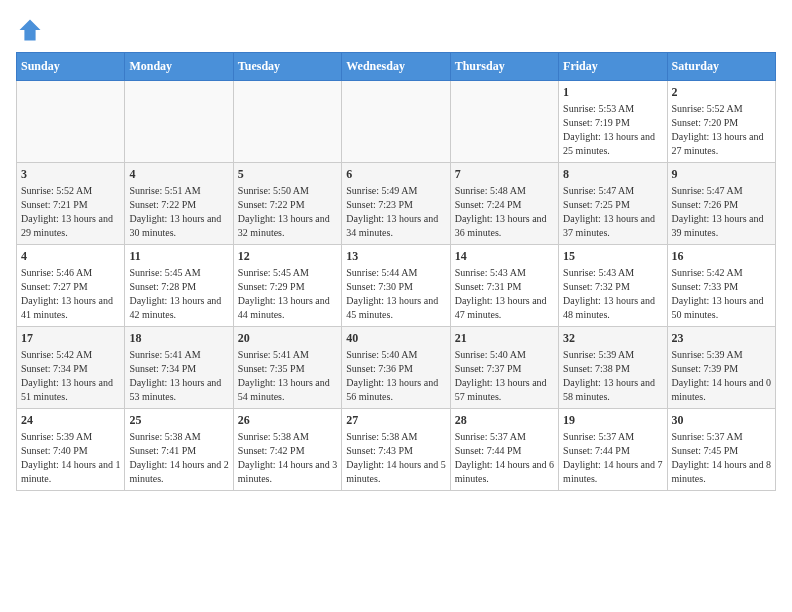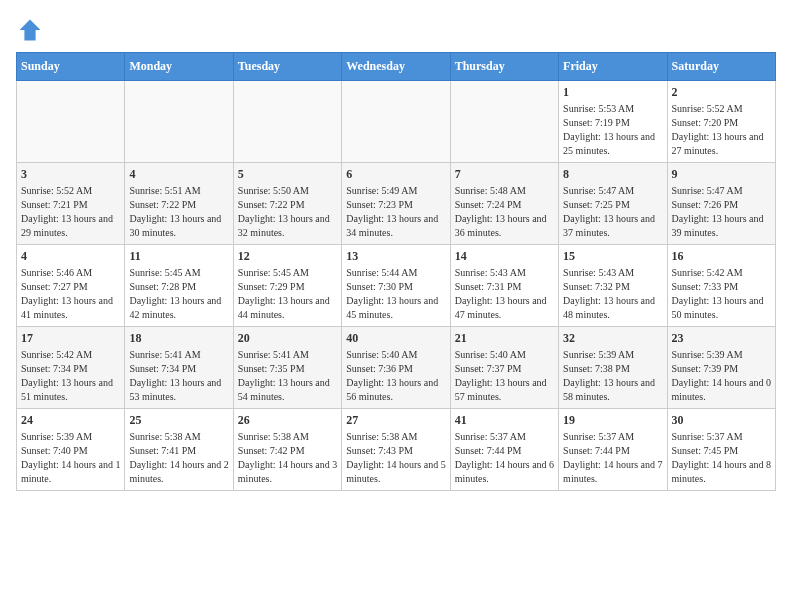--- a/index.html
+++ b/index.html
@@ -238,21 +238,21 @@
         </td>
         <td>
           <span class="day-num">26</span>
           <div class="day-info">Sunrise: 5:38 AM<br>Sunset: 7:42 PM<br>Daylight: 14 hours and 3 minutes.</div>
         </td>
         <td>
           <span class="day-num">27</span>
           <div class="day-info">Sunrise: 5:38 AM<br>Sunset: 7:43 PM<br>Daylight: 14 hours and 5 minutes.</div>
         </td>
         <td>
-          <span class="day-num">41</span>
+          <span class="day-num">28</span>
           <div class="day-info">Sunrise: 5:37 AM<br>Sunset: 7:44 PM<br>Daylight: 14 hours and 6 minutes.</div>
         </td>
         <td>
           <span class="day-num">19</span>
           <div class="day-info">Sunrise: 5:37 AM<br>Sunset: 7:44 PM<br>Daylight: 14 hours and 7 minutes.</div>
         </td>
         <td>
           <span class="day-num">30</span>
           <div class="day-info">Sunrise: 5:37 AM<br>Sunset: 7:45 PM<br>Daylight: 14 hours and 8 minutes.</div>
         </td>

